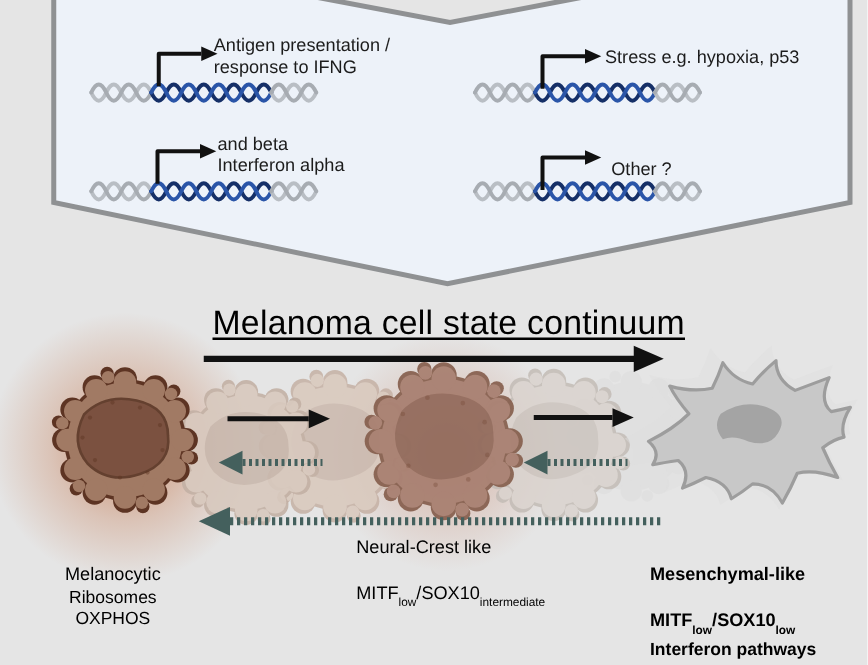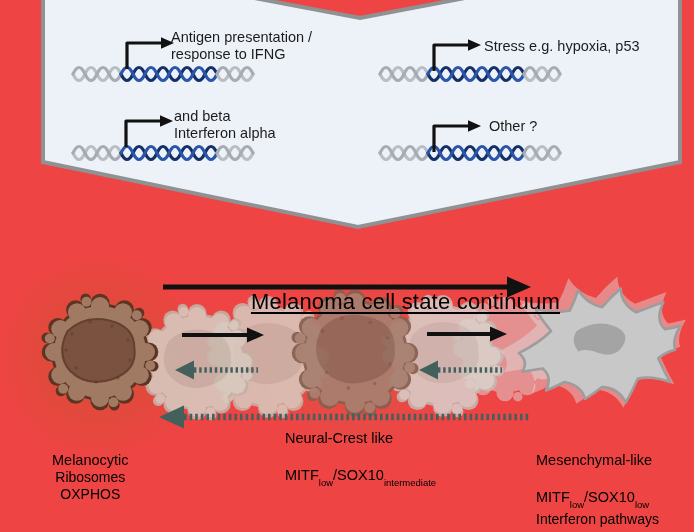--- a/index.html
+++ b/index.html
@@ -1,28 +1,28 @@
 <!DOCTYPE html>
 <html><head>
 <meta charset="utf-8">
 <style>
   html,body{margin:0;padding:0;background:#ffffff;}
   #stage{
     position:relative;width:694px;height:532px;overflow:hidden;
-    background:#ef4444;
+    background:#e5e5e5;
     font-family:"Liberation Sans", sans-serif;
     color:#111;
   }
   #stage svg{position:absolute;left:0;top:0;}
   .ov{position:absolute;white-space:nowrap;}
   .gene-label{font-size:14.5px;line-height:17px;color:#1c1c1c;}
   .title{
-    font-size:22px;line-height:25px;letter-spacing:.2px;
+    font-size:27px;line-height:25px;letter-spacing:.2px;
     text-decoration:underline;text-underline-offset:3px;
-    text-align:right;color:#000;margin-top:43px;
+    text-align:left;color:#000;
   }
   .state-name{font-size:14.5px;line-height:17px;color:#000;}
   .marker-line{font-size:14.5px;line-height:17px;color:#000;}
   .marker-line sub{font-size:9.5px;position:relative;bottom:-2px;}
   .pathway{font-size:14px;line-height:17px;color:#000;text-align:center;}
 </style>
 </head>
 <body>
 
 <div id="stage">
@@ -208,36 +208,36 @@
 
   <div class="ov gene-label" style="left:174px;top:108px;">
     <div>and beta</div>
     <div>Interferon alpha</div>
   </div>
 
   <div class="ov gene-label" style="left:484px;top:38px;">
     <div>Stress e.g. hypoxia, p53</div>
   </div>
 
-  <div class="ov gene-label" style="left:489px;top:118px;">
+  <div class="ov gene-label" style="left:489px;top:128px;">
     <div>Other ?</div>
   </div>
 
   <div class="ov title" style="left:170px;top:246px;width:390px;">Melanoma cell state continuum</div>
 
   <div class="ov" style="left:52px;top:452px;">
     <div class="state-name">Melanocytic</div>
     <div class="pathway">Ribosomes</div>
     <div class="pathway">OXPHOS</div>
   </div>
 
   <div class="ov" style="left:285px;top:430px;">
     <div class="state-name">Neural-Crest like</div>
     <div class="marker-line" style="margin-top:20px;"><span>MITF</span><sub>low</sub><span>/SOX10</span><sub>intermediate</sub></div>
   </div>
 
-  <div class="ov" style="left:536px;top:452px;">
+  <div class="ov" style="left:520px;top:452px;font-weight:bold;">
     <div class="state-name">Mesenchymal-like</div>
     <div class="marker-line" style="margin-top:20px;"><span>MITF</span><sub>low</sub><span>/SOX10</span><sub>low</sub></div>
     <div class="pathway">Interferon pathways</div>
   </div>
 
 </div>
 
 </body></html>

